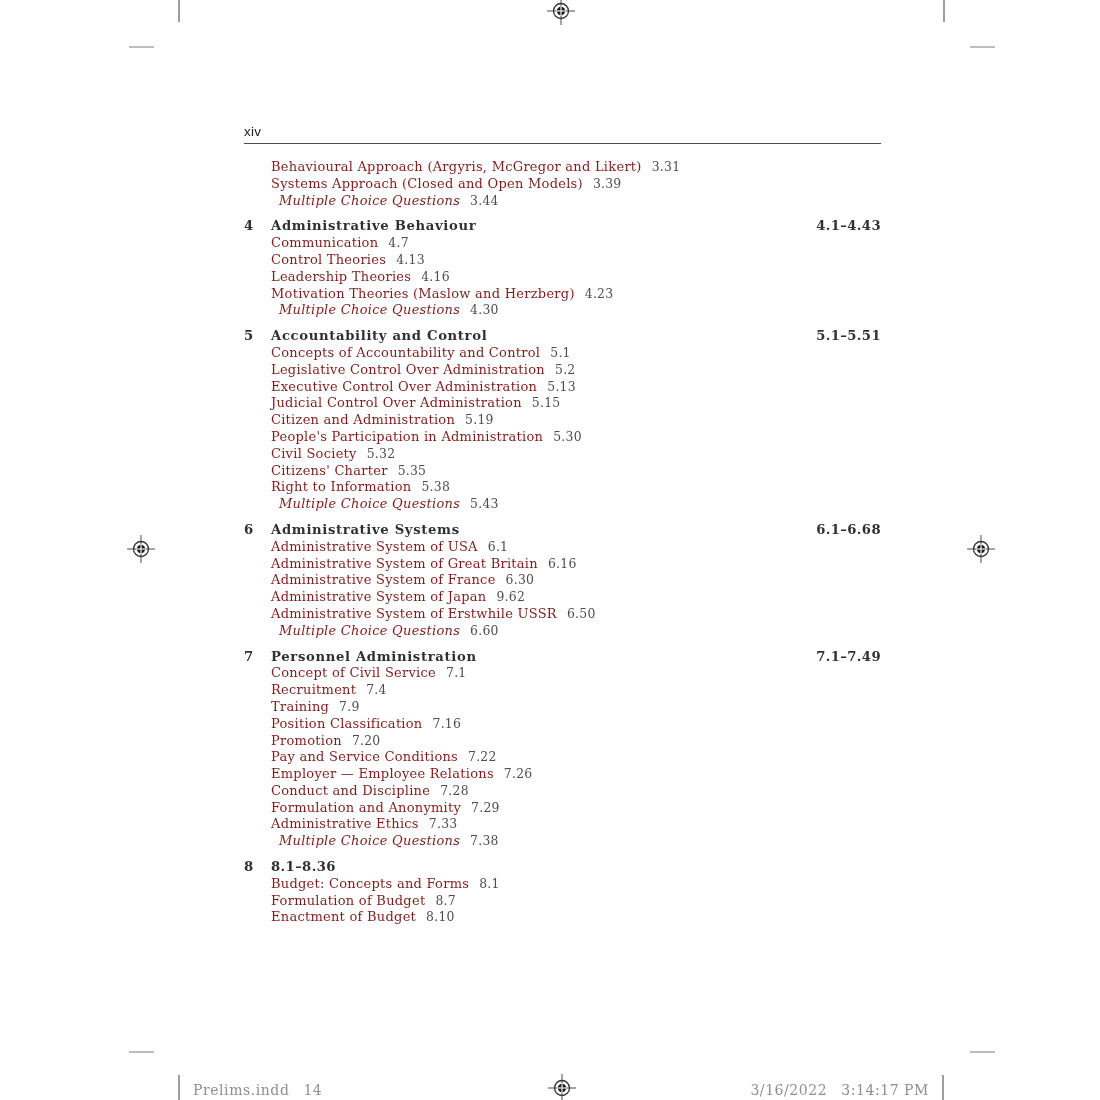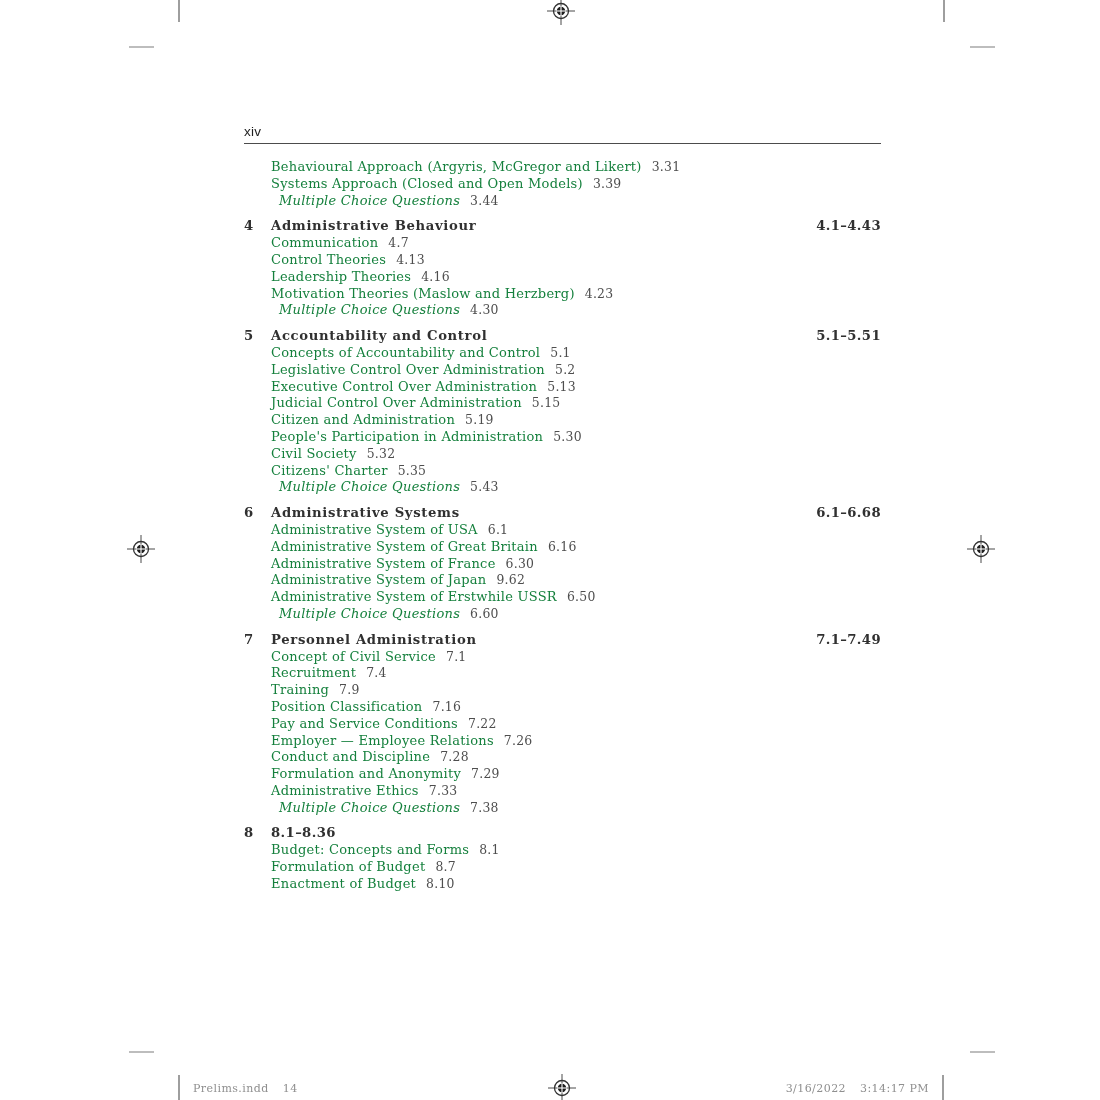--- a/index.html
+++ b/index.html
@@ -24,26 +24,26 @@
   
   #toc{position:absolute;left:232px;top:159px;width:637px;
        font-size:13px;line-height:16.8px;color:#3e3e3e;letter-spacing:0.02em;}
   .block + .block{margin-top:9px;}
   .chap-row{display:flex;align-items:baseline;color:#303030;
             font-weight:600;letter-spacing:0.05em;font-size:13.2px;}
   .chap-num{width:27px;flex:0 0 27px;}
   .chap-title{flex:1 1 auto;}
   .chap-range{flex:0 0 auto;font-weight:600;letter-spacing:0.03em;}
   .entry{padding-left:27px;}
-  .entry .lbl{color:#15803d;}
+  .entry .lbl{color:#7f1d1d;}
   .entry .pg{font-size:12.4px;color:#4e4e4e;margin-left:10px;}
   .entry.is-italic .lbl{font-style:italic;margin-left:8px;}
 
   
-  .slug{position:absolute;top:1082px;font-size:11px;color:#8f8f8f;
+  .slug{position:absolute;top:1082px;font-size:14px;color:#8f8f8f;
         font-family:"DejaVu Serif", serif;letter-spacing:0.04em;white-space:pre;}
   .slug-left{left:181px;}
   .slug-right{right:183px;}
   .slug .gap{display:inline-block;width:14px;}
 </style>
 </head>
 <body>
 
 <div class="page">
 
@@ -117,20 +117,21 @@
           <span class="chap-range">5.1–5.51</span>
         </div>
         <div class="entry"><span class="lbl">Concepts of Accountability and Control</span><span class="pg">5.1</span></div>
         <div class="entry"><span class="lbl">Legislative Control Over Administration</span><span class="pg">5.2</span></div>
         <div class="entry"><span class="lbl">Executive Control Over Administration</span><span class="pg">5.13</span></div>
         <div class="entry"><span class="lbl">Judicial Control Over Administration</span><span class="pg">5.15</span></div>
         <div class="entry"><span class="lbl">Citizen and Administration</span><span class="pg">5.19</span></div>
         <div class="entry"><span class="lbl">People's Participation in Administration</span><span class="pg">5.30</span></div>
         <div class="entry"><span class="lbl">Civil Society</span><span class="pg">5.32</span></div>
         <div class="entry"><span class="lbl">Citizens' Charter</span><span class="pg">5.35</span></div>
+        <div class="entry"><span class="lbl">Right to Information</span><span class="pg">5.38</span></div>
         <div class="entry is-italic"><span class="lbl">Multiple Choice Questions</span><span class="pg">5.43</span></div>
       </div>
       <div class="block">
         <div class="chap-row">
           <span class="chap-num">6</span>
           <span class="chap-title">Administrative Systems</span>
           <span class="chap-range">6.1–6.68</span>
         </div>
         <div class="entry"><span class="lbl">Administrative System of USA</span><span class="pg">6.1</span></div>
         <div class="entry"><span class="lbl">Administrative System of Great Britain</span><span class="pg">6.16</span></div>
@@ -142,20 +143,21 @@
       <div class="block">
         <div class="chap-row">
           <span class="chap-num">7</span>
           <span class="chap-title">Personnel Administration</span>
           <span class="chap-range">7.1–7.49</span>
         </div>
         <div class="entry"><span class="lbl">Concept of Civil Service</span><span class="pg">7.1</span></div>
         <div class="entry"><span class="lbl">Recruitment</span><span class="pg">7.4</span></div>
         <div class="entry"><span class="lbl">Training</span><span class="pg">7.9</span></div>
         <div class="entry"><span class="lbl">Position Classification</span><span class="pg">7.16</span></div>
+        <div class="entry"><span class="lbl">Promotion</span><span class="pg">7.20</span></div>
         <div class="entry"><span class="lbl">Pay and Service Conditions</span><span class="pg">7.22</span></div>
         <div class="entry"><span class="lbl">Employer — Employee Relations</span><span class="pg">7.26</span></div>
         <div class="entry"><span class="lbl">Conduct and Discipline</span><span class="pg">7.28</span></div>
         <div class="entry"><span class="lbl">Formulation and Anonymity</span><span class="pg">7.29</span></div>
         <div class="entry"><span class="lbl">Administrative Ethics</span><span class="pg">7.33</span></div>
         <div class="entry is-italic"><span class="lbl">Multiple Choice Questions</span><span class="pg">7.38</span></div>
       </div>
       <div class="block">
         <div class="chap-row">
           <span class="chap-num">8</span>

